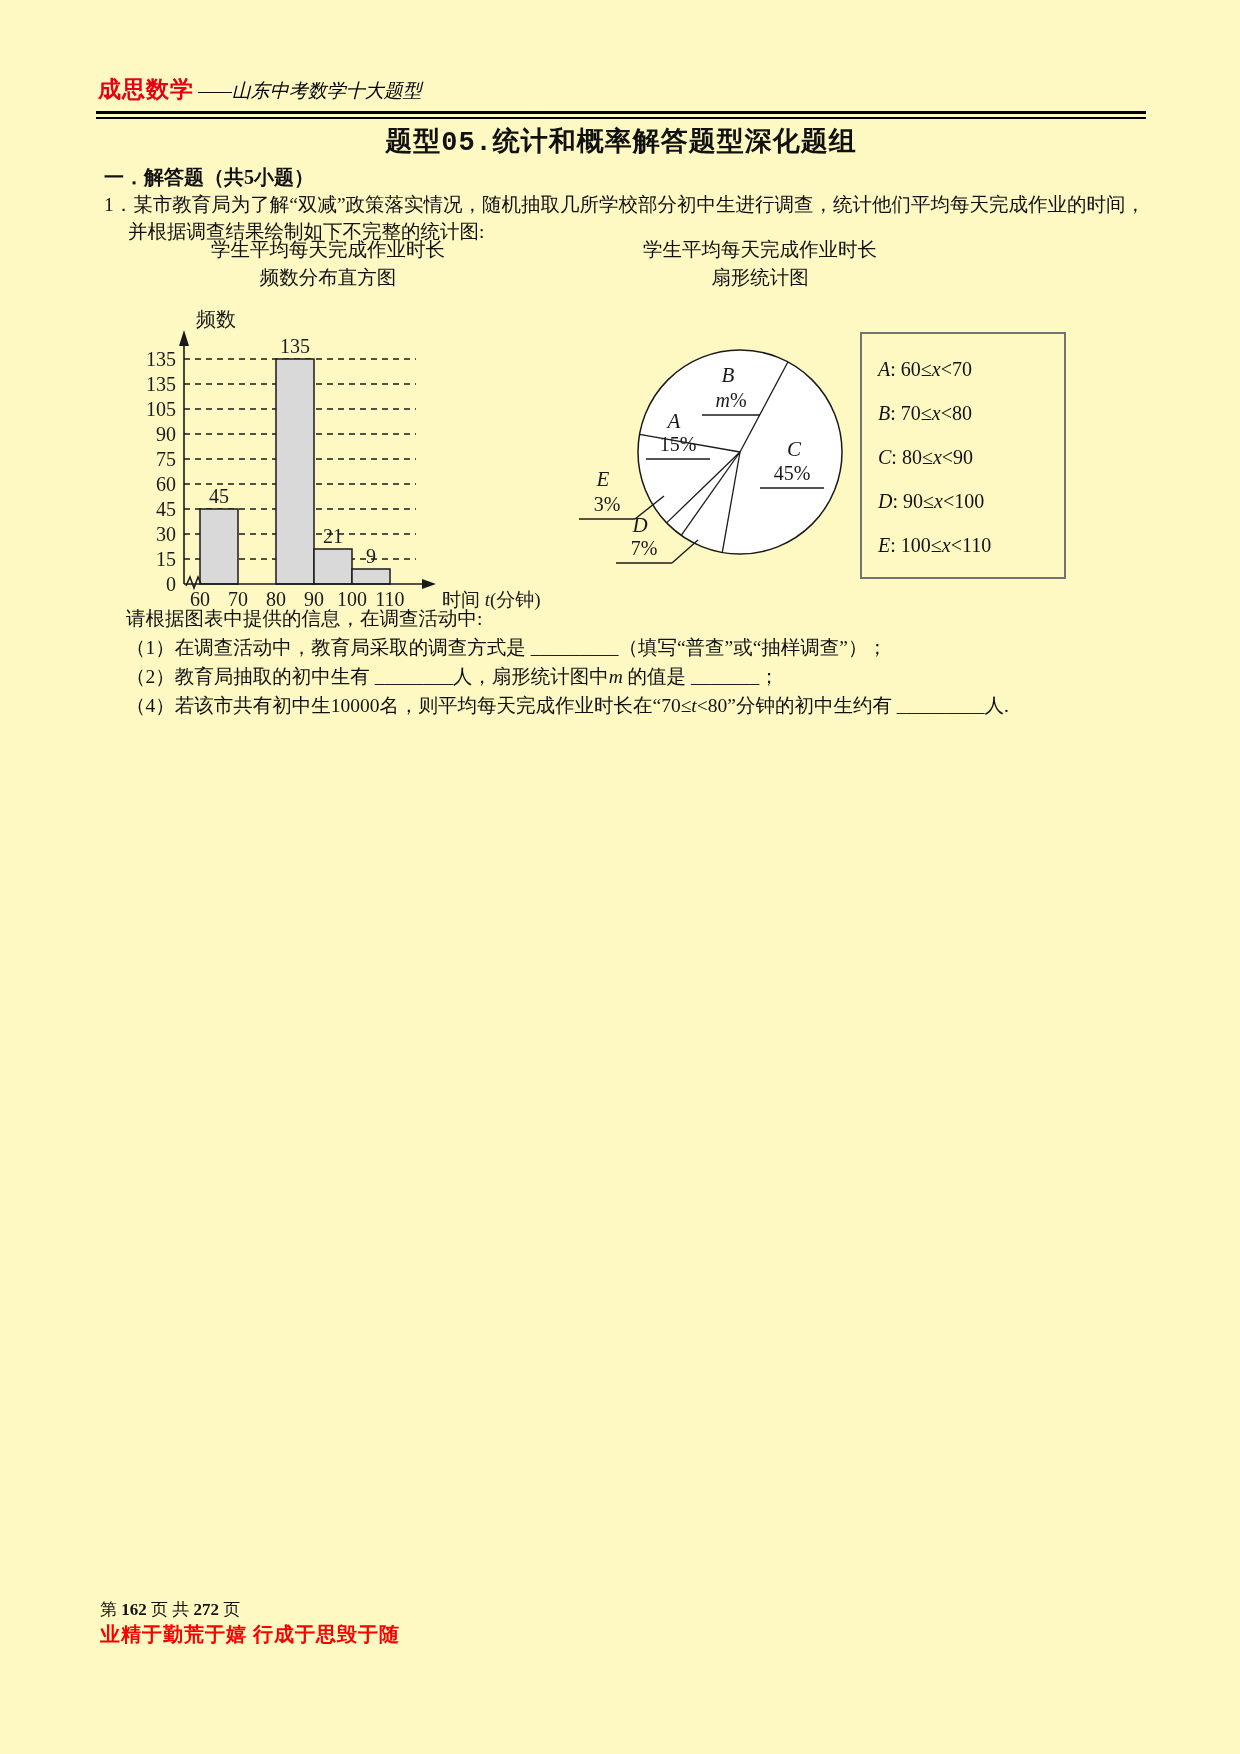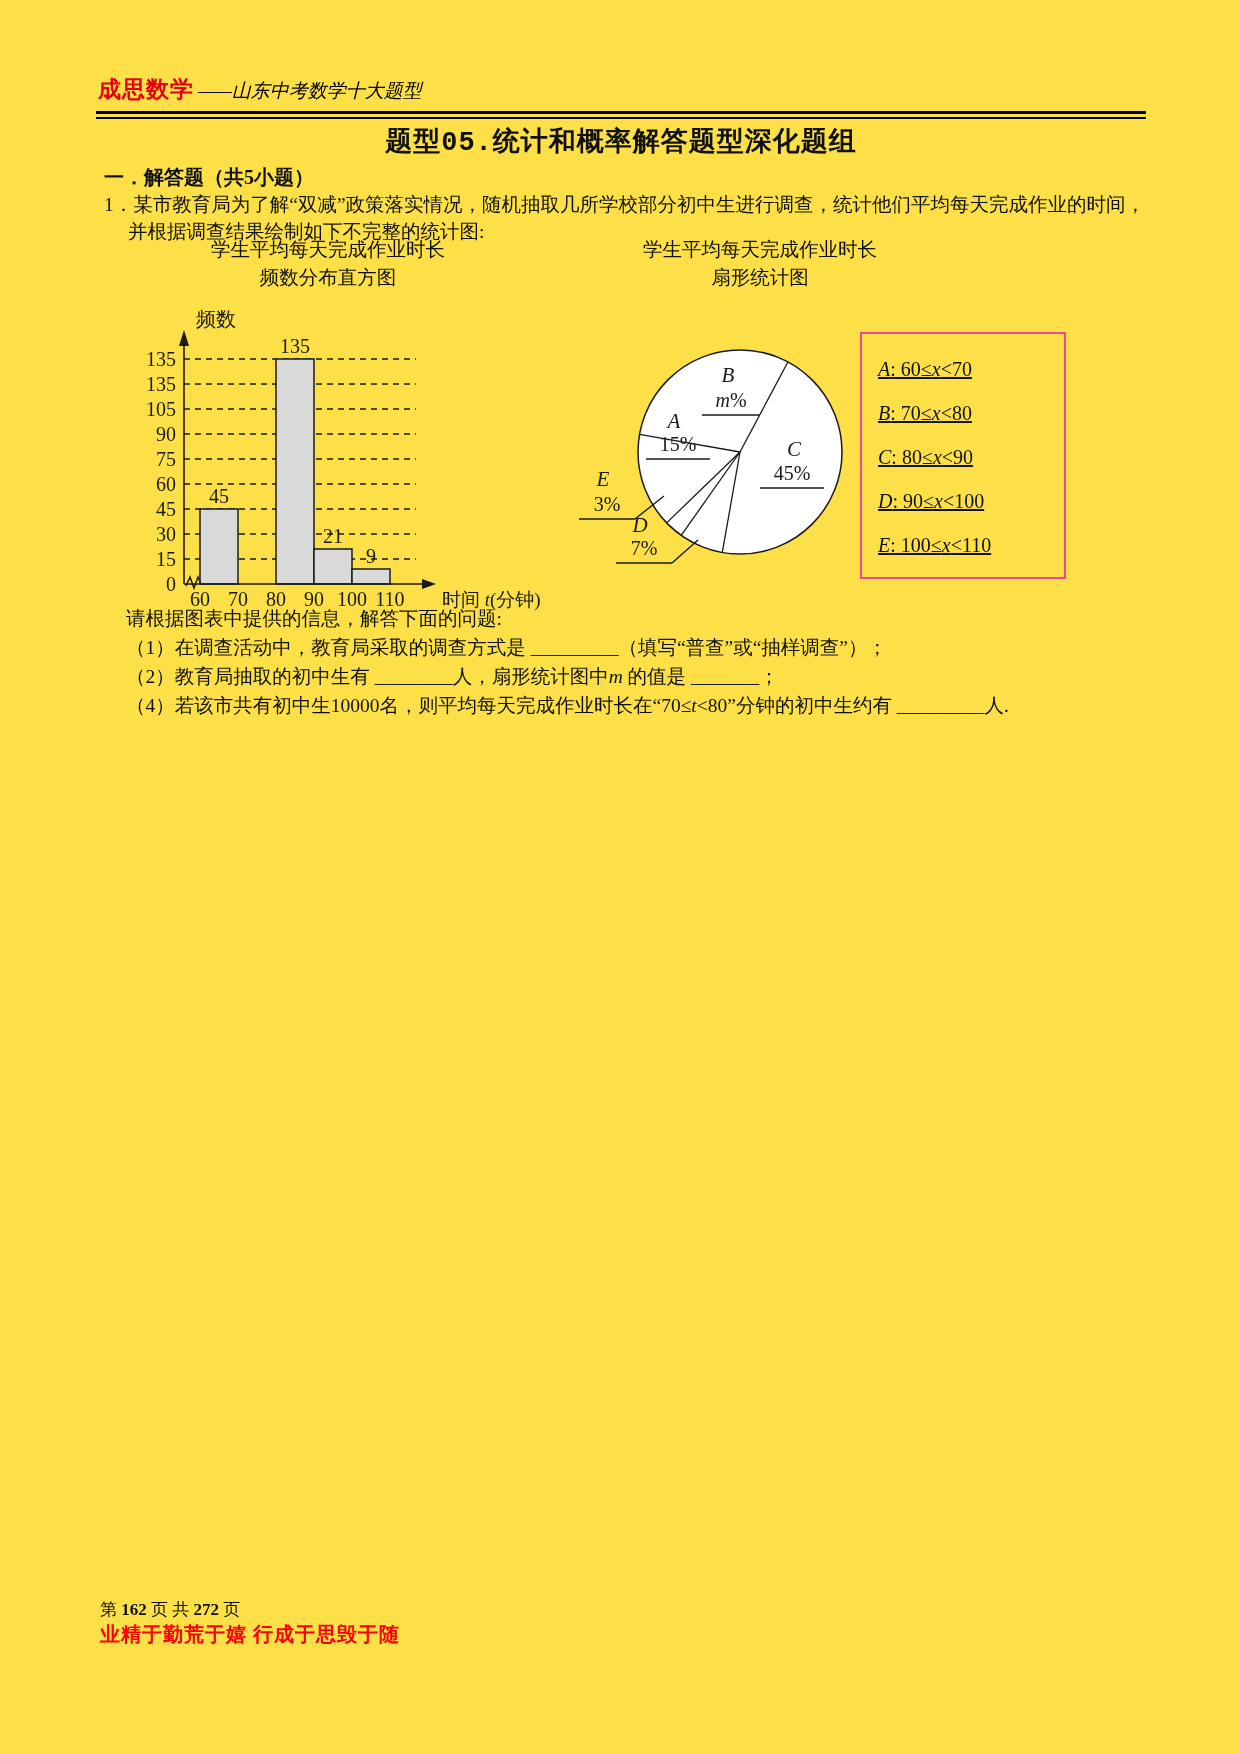--- a/index.html
+++ b/index.html
@@ -1,36 +1,36 @@
 <!DOCTYPE html>
 <html><head>
 <meta charset="utf-8">
 <style>
   html,body{margin:0;padding:0;background:#ffffff;}
-  .page{position:relative;width:1240px;height:1754px;background:#fde047;
+  .page{position:relative;width:1240px;height:1754px;background:#fef9c3;
         font-family:"Liberation Serif",serif;color:#111;overflow:hidden;}
   
   .brandline{position:absolute;left:98px;top:74px;width:1050px;white-space:nowrap;}
   .logo{font-family:"Liberation Sans",sans-serif;font-weight:bold;font-size:23px;color:#e60012;letter-spacing:1px;}
   .tagline{font-size:19px;font-style:italic;color:#000;margin-left:4px;}
   .rule{position:absolute;left:96px;top:111px;width:1050px;height:3px;
         border-top:3px solid #000;border-bottom:2px solid #000;}
   .pgtitle{position:absolute;left:96px;top:123px;width:1050px;text-align:center;
            font-size:27px;font-weight:bold;letter-spacing:1px;font-family:Liberation Mono, monospace;}
   .section{position:absolute;left:104px;top:164px;font-size:20px;font-weight:bold;}
   .p1{position:absolute;left:104px;top:191px;width:1042px;font-size:19.5px;line-height:27px;}
   .p1 .l2{padding-left:24px;}
   
   .colL{position:absolute;left:116px;top:236px;width:424px;}
   .colR{position:absolute;left:540px;top:236px;width:620px;}
   .ctitle{text-align:center;font-size:19.5px;line-height:28px;width:424px;}
   .colR .ctitle{width:440px;}
   svg text{font-family:"Liberation Serif",serif;}
   .legendbox{position:absolute;left:320px;top:96px;width:180px;
-             border:2px solid #ec4899;padding:14px 6px 12px 16px;text-decoration:underline;}
+             border:2px solid #737373;padding:14px 6px 12px 16px;}
   .legend-row{font-size:20px;margin:10px 0 21px 0;white-space:nowrap;}
   .legend-row:last-child{margin-bottom:8px;}
   
   .questions{position:absolute;left:126px;top:604px;width:1024px;font-size:19.5px;line-height:28px;}
   .q{margin-top:1px;}
   .q i, .p1 i{font-family:"Liberation Serif",serif;}
   
   .footer{position:absolute;left:100px;top:1598px;width:1046px;display:flex;
           justify-content:flex-end;align-items:baseline;flex-direction:column;}
   .pageno{font-size:17px;}
@@ -137,21 +137,21 @@
     <div class="legendbox" id="legend-box">
         <div class="legend-row"><i>A</i>: 60≤<i>x</i>&lt;70</div>
         <div class="legend-row"><i>B</i>: 70≤<i>x</i>&lt;80</div>
         <div class="legend-row"><i>C</i>: 80≤<i>x</i>&lt;90</div>
         <div class="legend-row"><i>D</i>: 90≤<i>x</i>&lt;100</div>
         <div class="legend-row"><i>E</i>: 100≤<i>x</i>&lt;110</div>
       </div>
   </div>
 
   <div class="questions">
-    <div class="q">请根据图表中提供的信息，解答下面的问题:</div>
+    <div class="q">请根据图表中提供的信息，在调查活动中:</div>
     <div class="q mathify">（1）在调查活动中，教育局采取的调查方式是 _________（填写“普查”或“抽样调查”）；</div>
     <div class="q mathify">（2）教育局抽取的初中生有 ________人，扇形统计图中<i>m</i> 的值是 _______；</div>
     <div class="q mathify">（4）若该市共有初中生10000名，则平均每天完成作业时长在“70≤<i>t</i>&lt;80”分钟的初中生约有 _________人.</div>
   </div>
 
   <div class="footer">
     <div class="pageno">
       <span>第</span>
       <b>162</b>
       <span>页 共</span>

